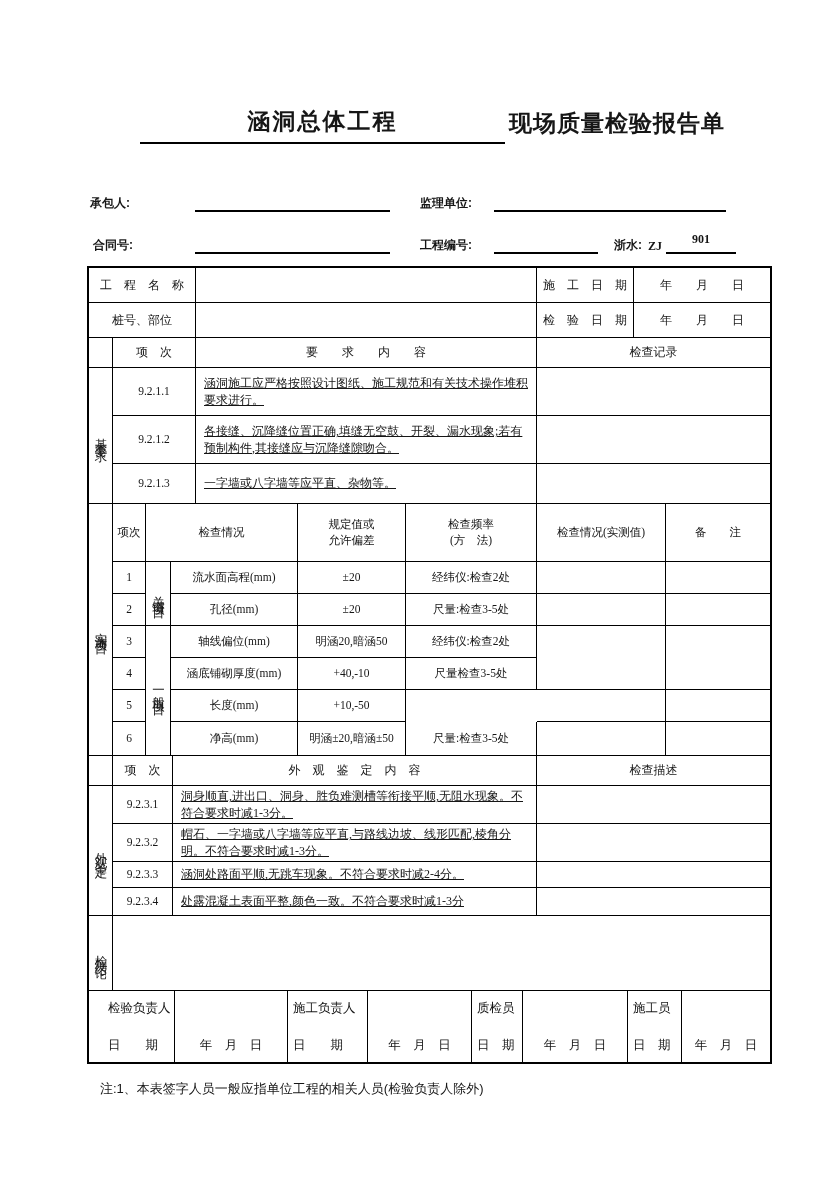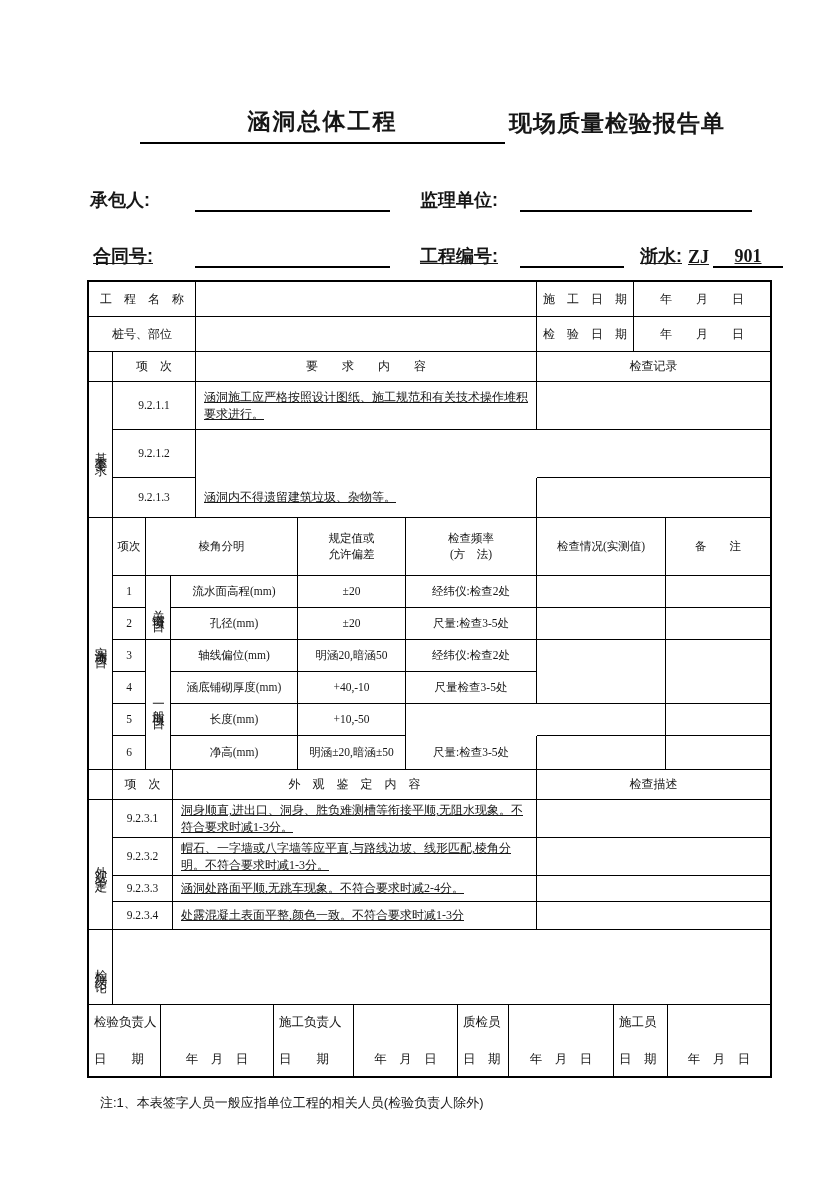--- a/index.html
+++ b/index.html
@@ -14,23 +14,23 @@
     width:365px;text-align:center;border-bottom:2px solid #000;padding-bottom:5px;
     font-family:"Liberation Sans","DejaVu Sans",sans-serif;
     font-size:23px;font-weight:bold;letter-spacing:2px;
   }
   .title-right{
     font-family:"Liberation Sans","DejaVu Sans",sans-serif;
     font-size:23px;font-weight:bold;letter-spacing:1px;margin-left:4px;padding-bottom:5px;
   }
   
   .meta{display:flex;align-items:flex-end;height:24px;
-    font-family:"Liberation Sans","DejaVu Sans",sans-serif;font-size:18px;font-weight:bold;}
+    font-family:"Liberation Sans","DejaVu Sans",sans-serif;font-size:12px;font-weight:bold;}
   .meta1{margin:44px 0 0 90px;}
-  .meta2{margin:32px 0 0 93px;text-decoration:underline;}
+  .meta2{margin:18px 0 0 93px;}
   .mlabel{white-space:nowrap;}
   .uline{border-bottom:2px solid #000;height:20px;}
   .w105{width:105px;} .w102{width:102px;}
   .l195{width:195px;} .l232{width:232px;} .l104{width:104px;}
   .gap30{margin-left:30px;} .gap16{margin-left:16px;}
   .code-mid{margin-left:6px;font-weight:bold;font-family:"Liberation Serif",serif;}
   .l901{width:70px;margin-left:4px;text-align:center;font-family:"Liberation Serif",serif;
         border-bottom:2px solid #000;height:20px;font-weight:bold;}
   
   .bigtable{width:681px;margin:12px 0 0 87px;border:2px solid #000;}
@@ -51,21 +51,21 @@
   .g-info{display:grid;grid-template-columns:107px 341px 97px 1fr;grid-template-rows:35px 35px;}
   .g-basic{display:grid;grid-template-columns:24px 83px 341px 1fr;grid-template-rows:30px 48px 48px 40px;}
   .g-meas{display:grid;grid-template-columns:24px 33px 25px 127px 108px 131px 129px 1fr;
           grid-template-rows:58px 32px 32px 32px 32px 32px 34px;}
   .g-meas .c{font-size:11.5px;}
   .g-app{display:grid;grid-template-columns:24px 60px 364px 1fr;grid-template-rows:30px 38px 38px 26px 28px;}
   .g-conc{display:flex;height:75px;}
   .conc-label{width:24px;border-right:1px solid #000;border-bottom:1px solid #000;
     display:flex;align-items:center;justify-content:center;box-sizing:border-box;}
   .conc-body{flex:1;border-bottom:1px solid #000;box-sizing:border-box;}
-  .g-sign{display:flex;height:71px;}
+  .g-sign{display:flex;height:71px;padding-left:14px;}
   .sc{border-right:1px solid #000;box-sizing:border-box;display:flex;flex-direction:column;
       justify-content:space-between;padding:9px 5px 8px 5px;font-size:12.5px;}
   .sc:last-child{border-right:none;}
   .sc .role{text-align:left;white-space:nowrap;}
   .sc .dlabel{text-align:left;white-space:nowrap;}
   .sc-date{justify-content:flex-end;align-items:center;}
   .sc-date .dval{white-space:nowrap;}
   .w72{width:72px;} .w113{width:113px;} .w80{width:80px;} .w104{width:104px;}
   .w51{width:51px;} .w105s{width:105px;} .w54{width:54px;} .wflex{flex:1;}
   
@@ -115,32 +115,33 @@
     <div class="c" style="grid-area:1/2/2/3;">项　次</div>
     <div class="c" style="grid-area:1/3/2/4;">要　　求　　内　　容</div>
     <div class="c nr" style="grid-area:1/4/2/5;">检查记录</div>
     <div class="c" style="grid-area:2/1/5/2;">
         <span class="vtext">基本要求</span>
       </div>
     <div class="c num" style="grid-area:2/2/3/3;">9.2.1.1</div>
     <div class="c left" style="grid-area:2/3/3/4;">涵洞施工应严格按照设计图纸、施工规范和有关技术操作堆积要求进行。</div>
     <div class="c nr" style="grid-area:2/4/3/5;"></div>
     <div class="c num" style="grid-area:3/2/4/3;">9.2.1.2</div>
+    <div class="c left" style="grid-area:3/3/4/4;">各接缝、沉降缝位置正确,填缝无空鼓、开裂、漏水现象;若有预制构件,其接缝应与沉降缝隙吻合。</div>
     <div class="c nr" style="grid-area:3/4/4/5;"></div>
     <div class="c num" style="grid-area:4/2/5/3;">9.2.1.3</div>
-    <div class="c left" style="grid-area:4/3/5/4;">涵洞内不得遗留建筑垃圾、杂物等。</div>
+    <div class="c left" style="grid-area:4/3/5/4;">一字墙或八字墙等应平直、杂物等。</div>
     <div class="c nr" style="grid-area:4/4/5/5;"></div>
   </div>
 
   <div class="g-meas">
     <div class="c" style="grid-area:1/1/8/2;">
         <span class="vtext">实测项目</span>
       </div>
     <div class="c prewrap" style="grid-area:1/2/2/3;">项次</div>
-    <div class="c" style="grid-area:1/3/2/5;">棱角分明</div>
+    <div class="c" style="grid-area:1/3/2/5;">检查情况</div>
     <div class="c prewrap" style="grid-area:1/5/2/6;">规定值或
 允许偏差</div>
     <div class="c prewrap" style="grid-area:1/6/2/7;">检查频率
 (方　法)</div>
     <div class="c" style="grid-area:1/7/2/8;">检查情况(实测值)</div>
     <div class="c nr" style="grid-area:1/8/2/9;">备　　注</div>
 
     <div class="c" style="grid-area:2/2/3/3;">1</div>
     <div class="c" style="grid-area:2/3/4/4;">
         <span class="vtext">关键项目</span>

